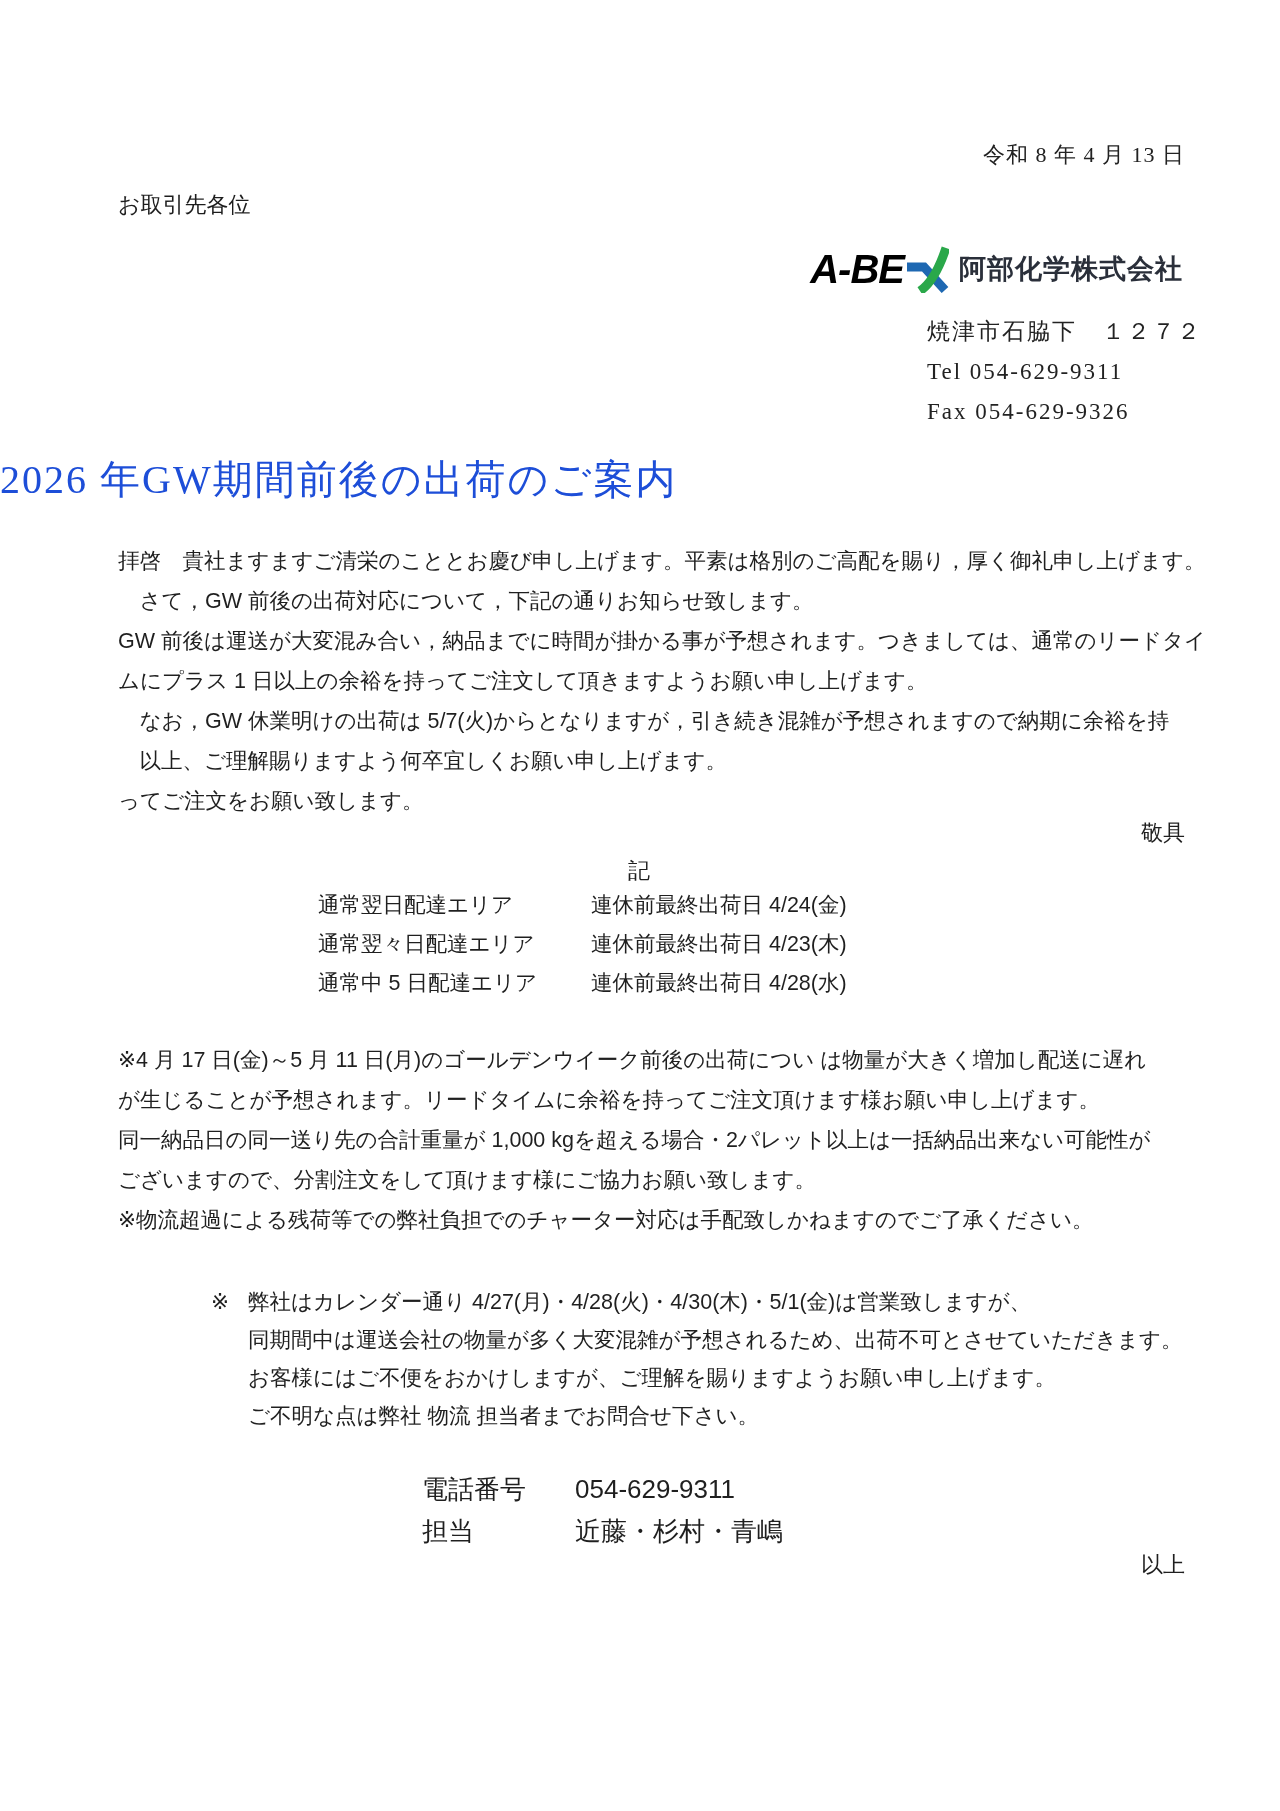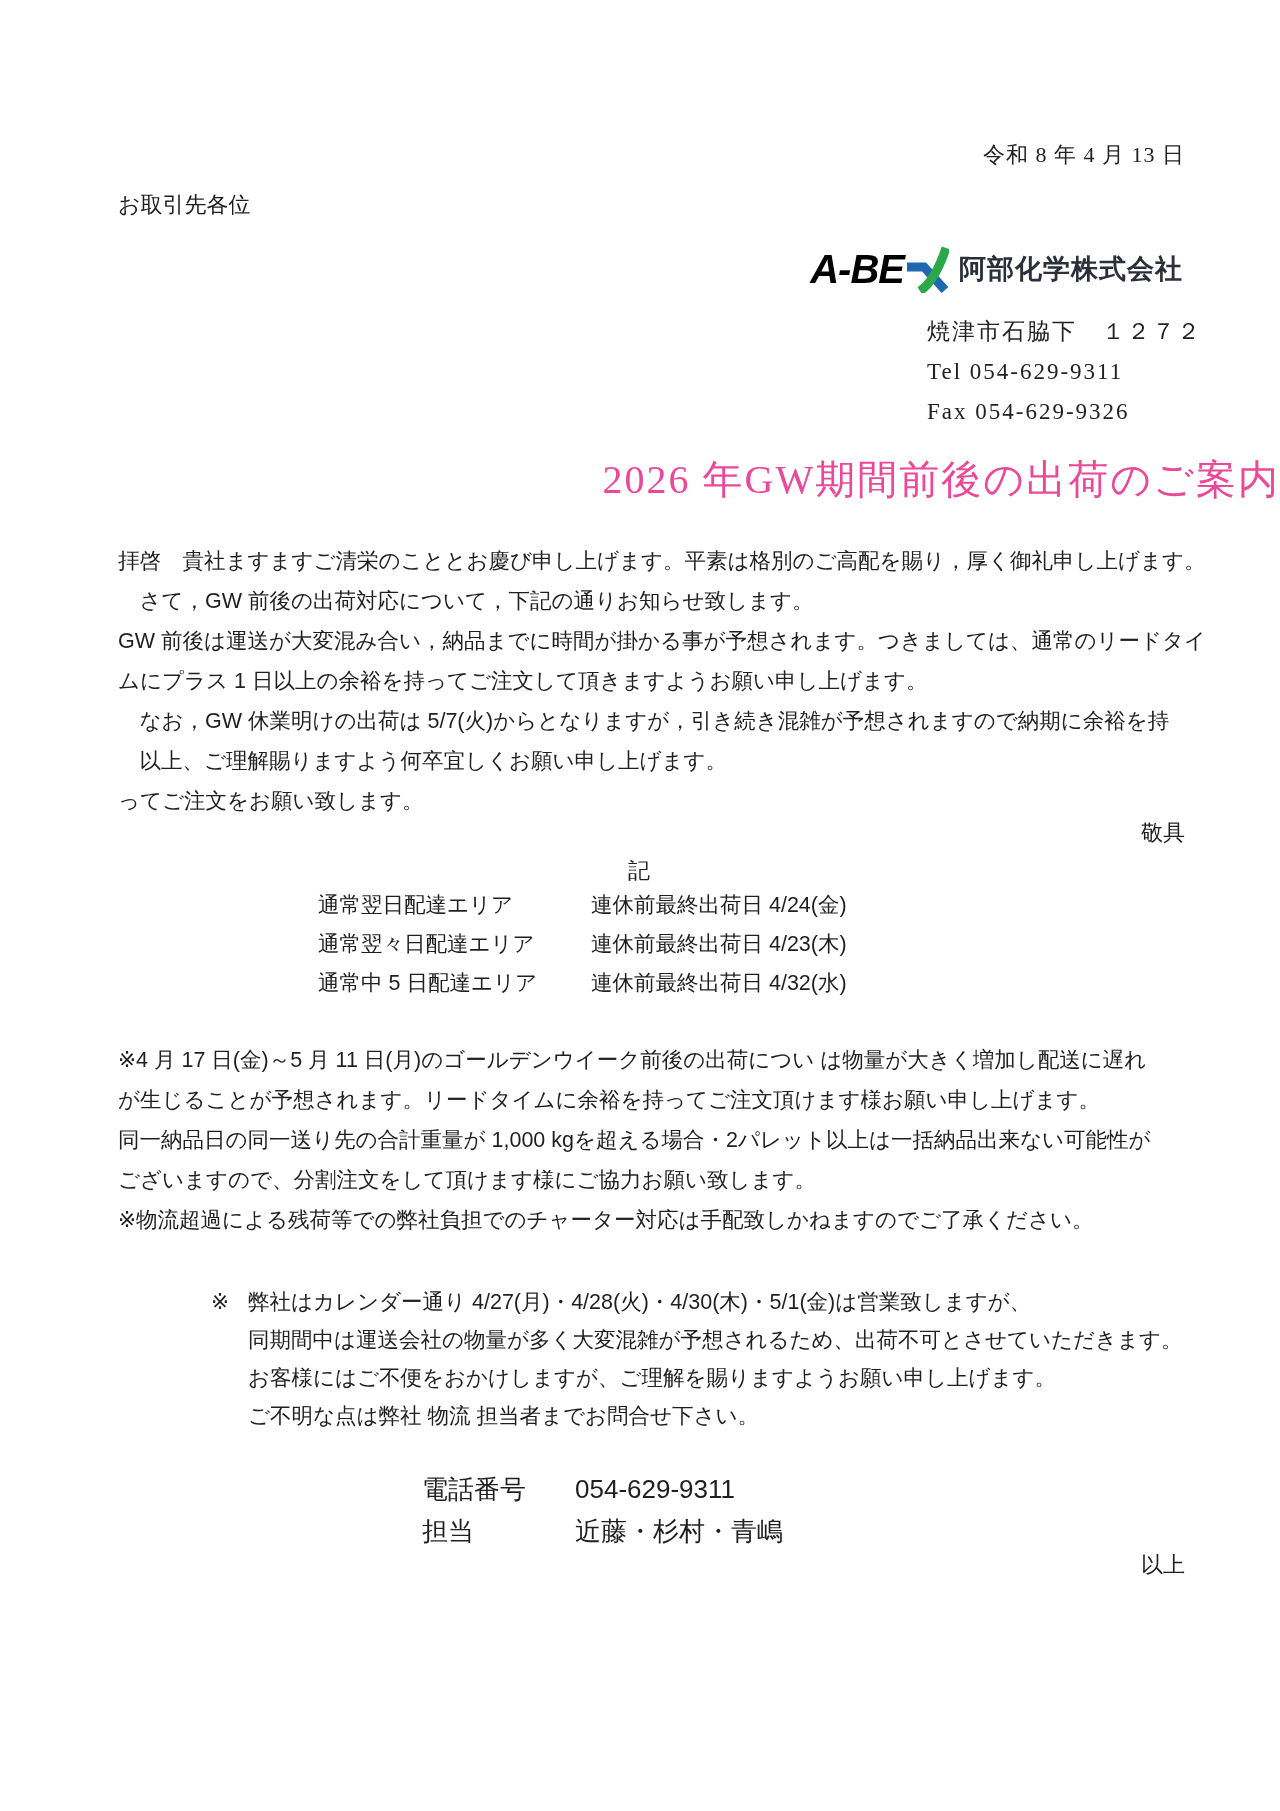--- a/index.html
+++ b/index.html
@@ -26,21 +26,21 @@
     font-family:"Liberation Sans","DejaVu Sans",sans-serif;
     font-style:italic;font-weight:900;font-size:40px;line-height:44px;
     color:#000000;letter-spacing:-1px;
   }
   .logo-x-svg{display:block;margin-left:1px;}
   .company-name{font-size:27px;font-weight:bold;color:#2a2f3a;letter-spacing:1px;}
 
   .address-block{top:312px;right:95px;text-align:left;width:258px;}
   .address-line{font-size:23px;line-height:40px;letter-spacing:2px;color:#222;white-space:pre;}
 
-  .doc-title{left:0;right:0;top:452px;text-align:right;font-size:40px;letter-spacing:2px;color:#ec4899;}
+  .doc-title{left:0;right:0;top:452px;text-align:left;font-size:40px;letter-spacing:2px;color:#1d4ed8;}
 
   .body-block{left:118px;top:541px;width:1090px;}
   .body-line{font-size:21.5px;line-height:40px;white-space:pre;}
 
   .keigu{right:95px;top:818px;font-size:22px;}
   .ki{left:0;right:0;top:856px;text-align:center;font-size:22px;letter-spacing:2px;}
 
   .schedule-block{left:298px;top:886px;}
   .schedule-row{display:flex;font-size:21.5px;line-height:39px;white-space:pre;margin-left:20px;}
   .schedule-area{width:273px;}
@@ -113,21 +113,21 @@
         <span class="schedule-deadline">連休前最終出荷日 4/24(金)</span>
       </div>
 
       <div class="schedule-row">
         <span class="schedule-area">通常翌々日配達エリア</span>
         <span class="schedule-deadline">連休前最終出荷日 4/23(木)</span>
       </div>
 
       <div class="schedule-row">
         <span class="schedule-area">通常中 5 日配達エリア</span>
-        <span class="schedule-deadline">連休前最終出荷日 4/32(水)</span>
+        <span class="schedule-deadline">連休前最終出荷日 4/28(水)</span>
       </div>
     </div>
 
   <div class="abs notes-block">
 
       <div class="note-line">※4 月 17 日(金)～5 月 11 日(月)のゴールデンウイーク前後の出荷につい は物量が大きく増加し配送に遅れ</div>
 
       <div class="note-line">が生じることが予想されます。リードタイムに余裕を持ってご注文頂けます様お願い申し上げます。</div>
 
       <div class="note-line">同一納品日の同一送り先の合計重量が 1,000 kgを超える場合・2パレット以上は一括納品出来ない可能性が</div>

